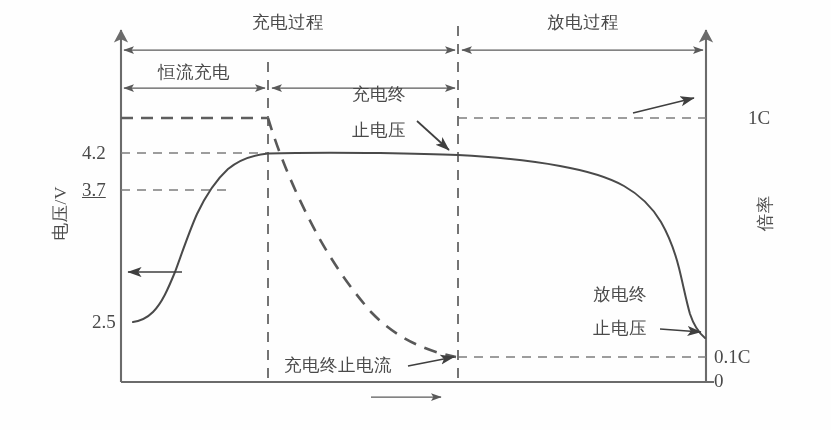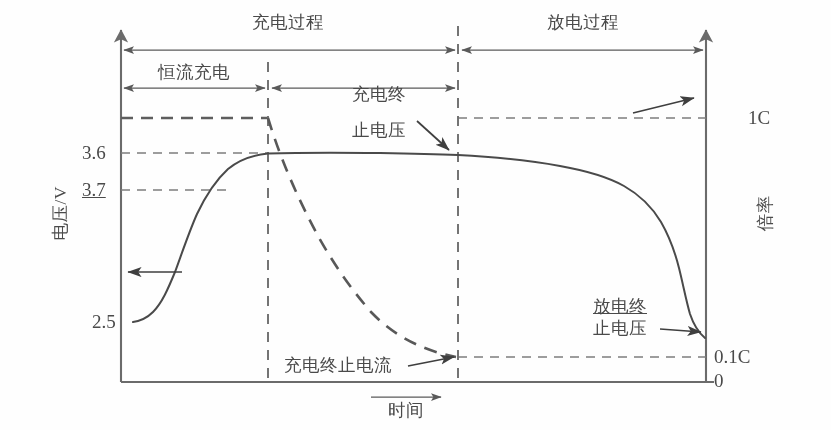--- a/index.html
+++ b/index.html
@@ -198,35 +198,34 @@
     </g>
   </svg>
 
   <div class="lbl lbl-cn centered" style="left:238px; top:12px; width:100px;">充电过程</div>
 
   <div class="lbl lbl-cn centered" style="left:533px; top:12px; width:100px;">放电过程</div>
 
   <div class="lbl lbl-cn centered" style="left:144px; top:62px; width:100px;">恒流充电</div>
 
 
-  <div class="lbl lbl-num" style="left:82px; top:142px;">3.6</div>
+  <div class="lbl lbl-num" style="left:82px; top:142px;">4.2</div>
   <div class="lbl lbl-num" style="left:82px; top:179px;text-decoration:underline;">3.7</div>
   <div class="lbl lbl-num" style="left:92px; top:311px;">2.5</div>
 
   <div class="lbl lbl-cn vertical-label" style="left:22px; top:203px; width:76px; text-align:center;">电压/V</div>
 
   <div class="lbl lbl-rate" style="left:714px; top:107px;margin-left:34px;">1C</div>
   <div class="lbl lbl-rate" style="left:714px; top:346px;">0.1C</div>
   <div class="lbl lbl-rate" style="left:714px; top:370px;">0</div>
 
   <div class="lbl lbl-cn vertical-label" style="left:727px; top:203px; width:76px; text-align:center;">倍率</div>
 
-  <div class="lbl lbl-cn centered" style="left:356px; top:400px; width:100px;">时间</div>
 
   <div class="lbl lbl-cn centered" style="left:344px; top:84px; width:70px;">充电终</div>
   <div class="lbl lbl-cn centered" style="left:344px; top:120px; width:70px;">止电压</div>
 
   <div class="lbl lbl-cn" style="left:284px; top:355px;">充电终止电流</div>
 
-  <div class="lbl lbl-cn centered" style="left:585px; top:296px; width:70px;text-decoration:underline;">放电终</div>
+  <div class="lbl lbl-cn centered" style="left:585px; top:284px; width:70px;">放电终</div>
   <div class="lbl lbl-cn centered" style="left:585px; top:318px; width:70px;">止电压</div>
 
 </div>
 
 </body></html>

